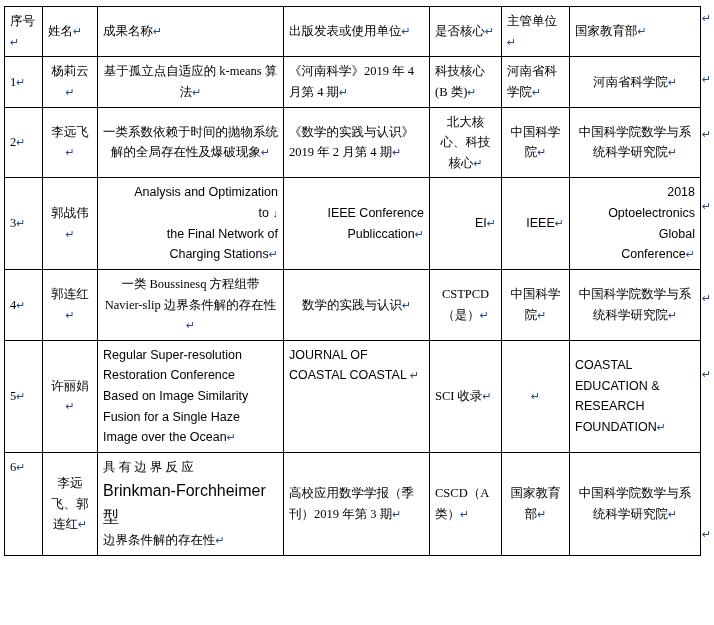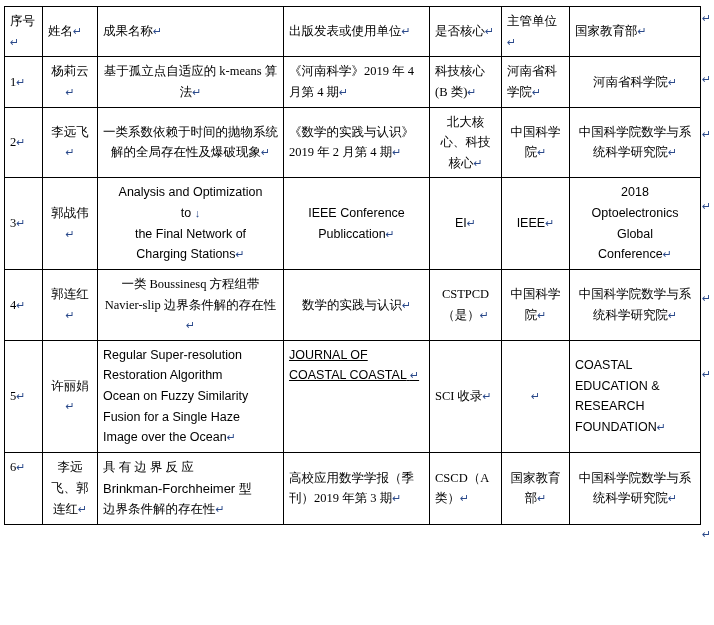--- a/index.html
+++ b/index.html
@@ -45,22 +45,22 @@
   col.c5 { width: 68px; }
   col.c6 { width: 131px; }
 
   .hdr td {
     font-weight: normal;
     text-align: left;
     vertical-align: top;
   }
   .ctr { text-align: center; }
   .cjk { font-family: "Liberation Serif", "DejaVu Serif", serif; }
-  .lat { font-family: "Liberation Sans", "DejaVu Sans", sans-serif; font-size: 13px; }
-  .lat-ctr { font-family: "Liberation Sans", "DejaVu Sans", sans-serif; font-size: 12px; text-align: center; }
+  .lat { font-family: "Liberation Sans", "DejaVu Sans", sans-serif; font-size: 16px; }
+  .lat-ctr { font-family: "Liberation Sans", "DejaVu Sans", sans-serif; font-size: 12px; text-align: right; }
 
   
   .sp {
     text-decoration-style: wavy;
     text-decoration-color: #d01a1a;
     text-decoration-thickness: 1px;
     text-underline-offset: 2px;
   }
   
   .pilcrow {
@@ -158,26 +158,26 @@
         <td class="cjk ctr"><span>CSTPCD（是）</span><span class="pilcrow">↵</span></td>
         <td class="cjk ctr"><span>中国科学院</span><span class="pilcrow">↵</span></td>
         <td class="cjk ctr"><span>中国科学院数学与系统科学研究院</span><span class="pilcrow">↵</span></td>
       </tr>
 
       <tr>
         <td class="cjk"><span>5</span><span class="pilcrow">↵</span></td>
         <td class="cjk ctr"><span>许丽娟</span><span class="pilcrow">↵</span></td>
         <td class="lat">
           <div>Regular  Super-resolution</div>
-          <div>Restoration     Algorithm</div>
-          <div>Ocean  on  Fuzzy  Similarity</div>
+          <div>Restoration     Conference</div>
+          <div>Based  on  Image  Similarity</div>
           <div>Fusion  for  a  Single  Haze</div>
           <div><span>Image over the Ocean</span><span class="pilcrow">↵</span></div>
         </td>
-        <td class="lat" style="vertical-align: top; text-decoration: underline;">
+        <td class="lat" style="vertical-align: top;">
           <div>JOURNAL            OF</div>
           <div><span>COASTAL COASTAL</span> <span class="pilcrow">↵</span></div>
         </td>
         <td class="cjk"><span>SCI 收录</span><span class="pilcrow">↵</span></td>
         <td class="cjk ctr"><span></span><span class="pilcrow">↵</span></td>
         <td class="lat">
           <div>COASTAL</div>
           <div>EDUCATION       &amp;</div>
           <div>RESEARCH</div>
           <div><span>FOUNDATION</span><span class="pilcrow">↵</span></div>

